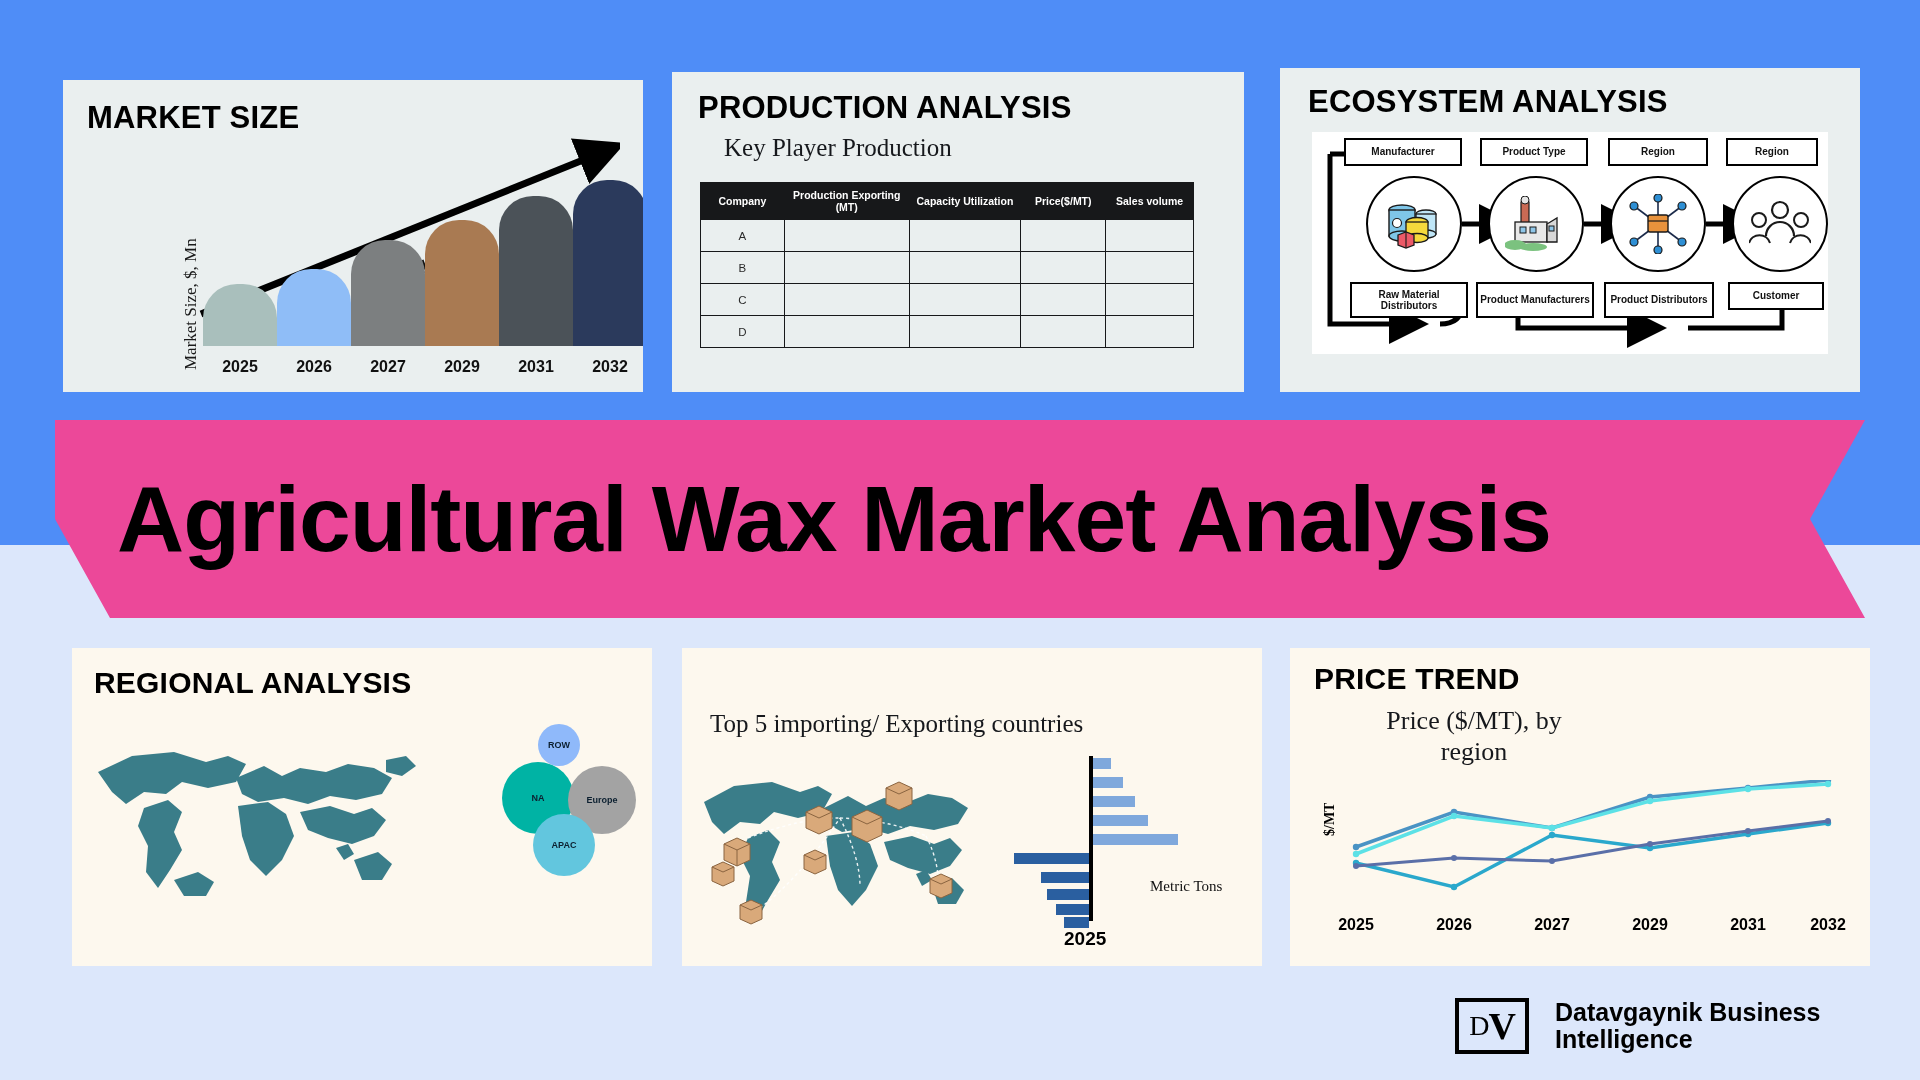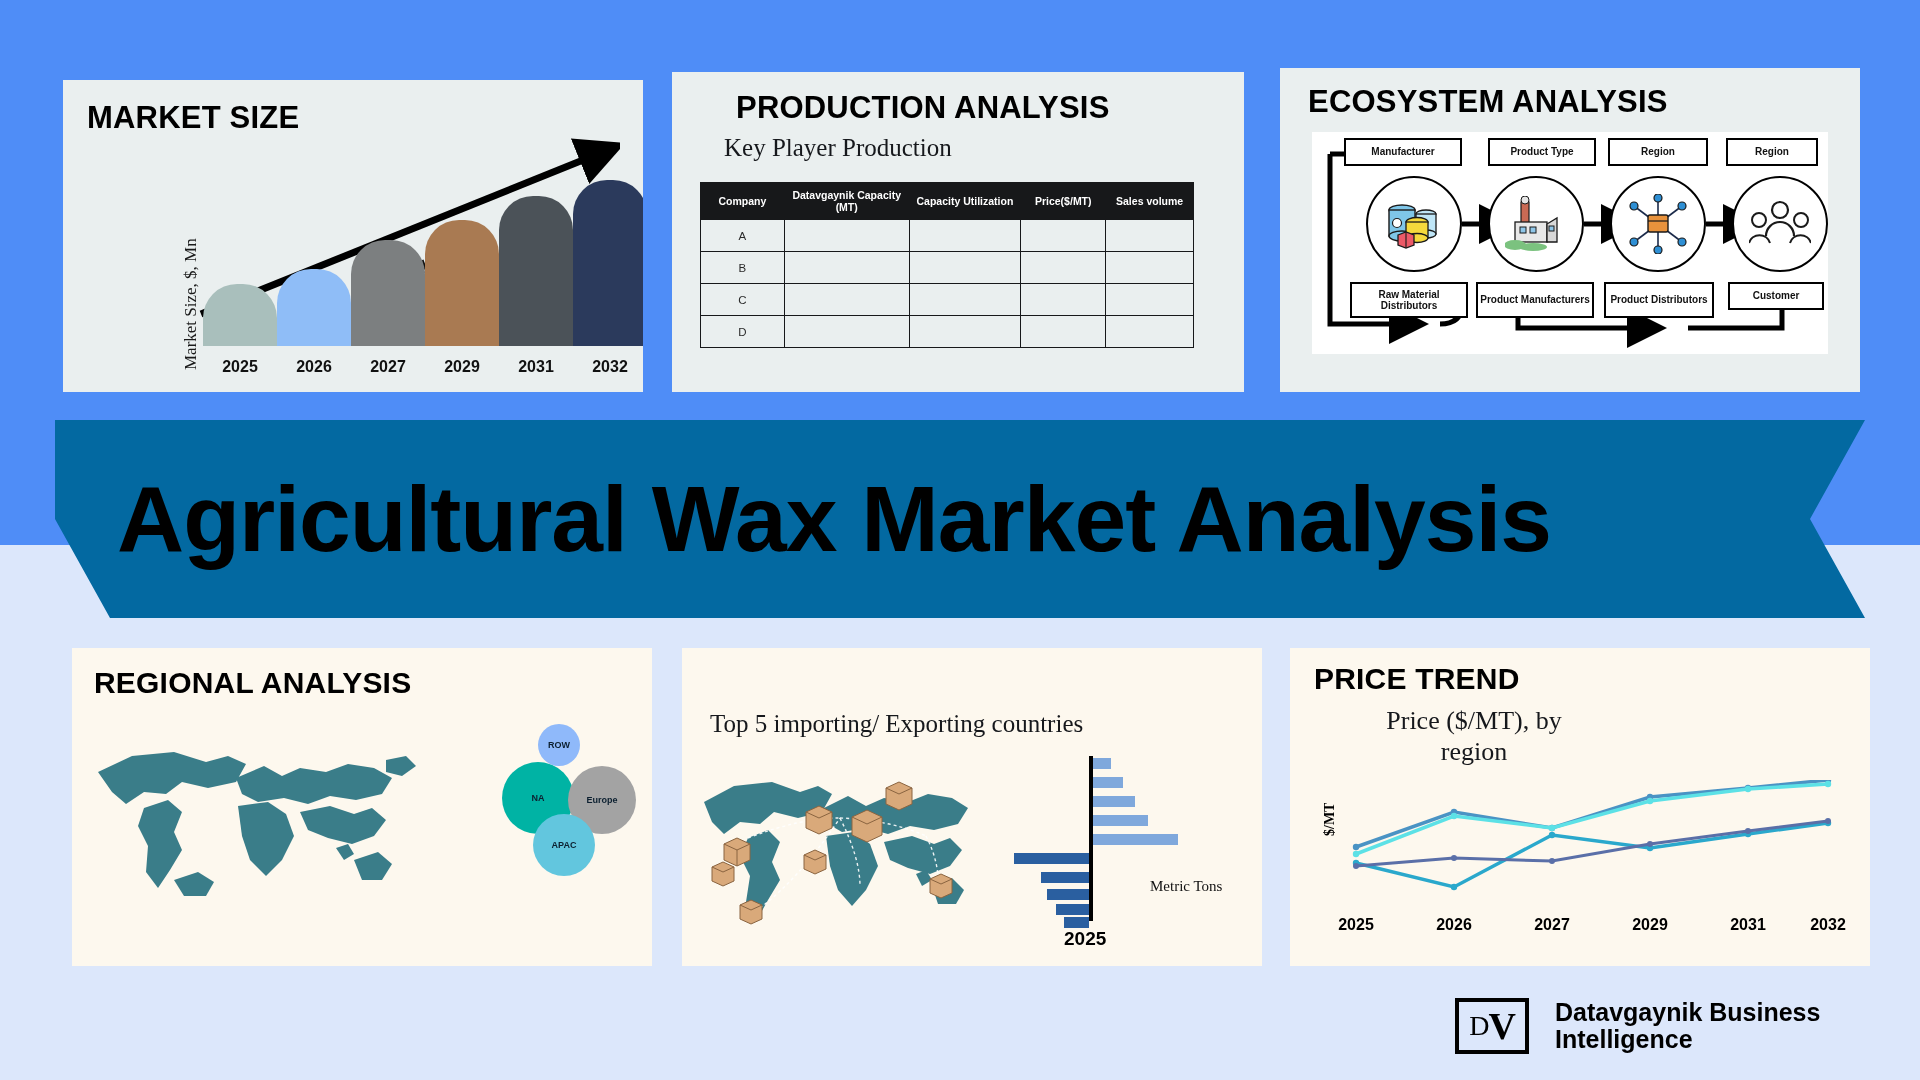--- a/index.html
+++ b/index.html
@@ -63,21 +63,21 @@
   .cagr-text {
     position:absolute;
     font-family:"Liberation Serif", serif;
     font-size:19px; font-weight:600;
     color:#111;
     transform: rotate(-21deg);
     white-space:nowrap;
   }
   
   #production { left: 672px; top: 72px; width: 572px; height: 320px; }
-  #production .card-title { position:absolute; left:26px; top:18px; font-size:31px;margin-left:38px; }
+  #production .card-title { position:absolute; left:26px; top:18px; font-size:31px; }
   #production .card-sub { position:absolute; left:52px; top:62px; font-size:25px; }
   table.ptable {
     position:absolute; left:28px; top:110px;
     width: 494px;
     border-collapse: collapse;
     background:#EAEFEF;
   }
   table.ptable th {
     background:#17181A; color:#fff;
     font-size:10.5px; font-weight:bold;
@@ -113,21 +113,21 @@
     position:absolute;
     border:2.5px solid #000;
     border-radius:50%;
     background:#fff;
     display:flex; align-items:center; justify-content:center;
   }
   
   #title-banner {
     position:absolute; left:55px; top:420px;
     width:1810px; height:198px;
-    background:#0369a1;
+    background:#ec4899;
     clip-path: polygon(0 0, 1810px 0, 1755px 99px, 1810px 198px, 55px 198px, 0 99px);
     display:flex; align-items:center;
   }
   #title-banner h1 {
     margin-left:62px;
     font-size:93px;
     font-weight:bold;
     letter-spacing:-1px;
     color:#000;
     white-space:nowrap;
@@ -230,21 +230,21 @@
     <div class="bar-year" style="left:510px;">2032</div>
   </div>
 
   <div class="card" id="production">
     <div class="card-title">PRODUCTION ANALYSIS</div>
     <div class="card-sub">Key Player Production</div>
     <table class="ptable">
       <thead>
         <tr>
           <th style="width:84px;">Company</th>
-          <th style="width:125px;">Datavgaynik Capacity (MT)</th>
+          <th style="width:125px;">Production Exporting (MT)</th>
           <th style="width:112px;">Capacity Utilization</th>
           <th style="width:85px;">Price($/MT)</th>
           <th style="width:88px;">Sales volume</th>
         </tr>
       </thead>
       <tbody>
         <tr>
           <td>A</td>
           <td></td>
           <td></td>
@@ -293,21 +293,21 @@
 
         <path d="M 18 22 L 18 192 L 92 192" fill="none" stroke="#000" stroke-width="5" marker-end="url(#ea)"></path>
         <path d="M 18 22 L 36 22" fill="none" stroke="#000" stroke-width="5"></path>
         <path d="M 128 192 Q 150 192 150 172 L 150 150" fill="none" stroke="#000" stroke-width="5"></path>
 
         <path d="M 206 150 L 206 196 L 330 196" fill="none" stroke="#000" stroke-width="5" marker-end="url(#ea)"></path>
         <path d="M 470 150 L 470 196 L 376 196" fill="none" stroke="#000" stroke-width="5"></path>
       </svg>
 
       <div class="eco-box" style="left:32px;  top:6px;  width:118px; height:28px;">Manufacturer</div>
-      <div class="eco-box" style="left:168px; top:6px;  width:108px; height:28px;margin-left:8px;">Product Type</div>
+      <div class="eco-box" style="left:168px; top:6px;  width:108px; height:28px;">Product Type</div>
       <div class="eco-box" style="left:296px; top:6px;  width:100px; height:28px;">Region</div>
       <div class="eco-box" style="left:414px; top:6px;  width:92px;  height:28px;">Region</div>
 
       <div class="eco-circle" style="left:54px;  top:44px; width:96px; height:96px;">
         <svg width="60" height="54" viewBox="0 0 60 54">
           <ellipse cx="18" cy="13" rx="13" ry="5" fill="#7FC6E8" stroke="#1a1a1a" stroke-width="1.4"></ellipse>
           <rect x="5" y="13" width="26" height="26" fill="#7FC6E8" stroke="#1a1a1a" stroke-width="1.4"></rect>
           <ellipse cx="18" cy="39" rx="13" ry="5" fill="#7FC6E8" stroke="#1a1a1a" stroke-width="1.4"></ellipse>
           <circle cx="13" cy="26" r="4.5" fill="#fff" stroke="#1a1a1a" stroke-width="1.2"></circle>
           <ellipse cx="42" cy="17" rx="10" ry="4" fill="#BFE6F7" stroke="#1a1a1a" stroke-width="1.3"></ellipse>

